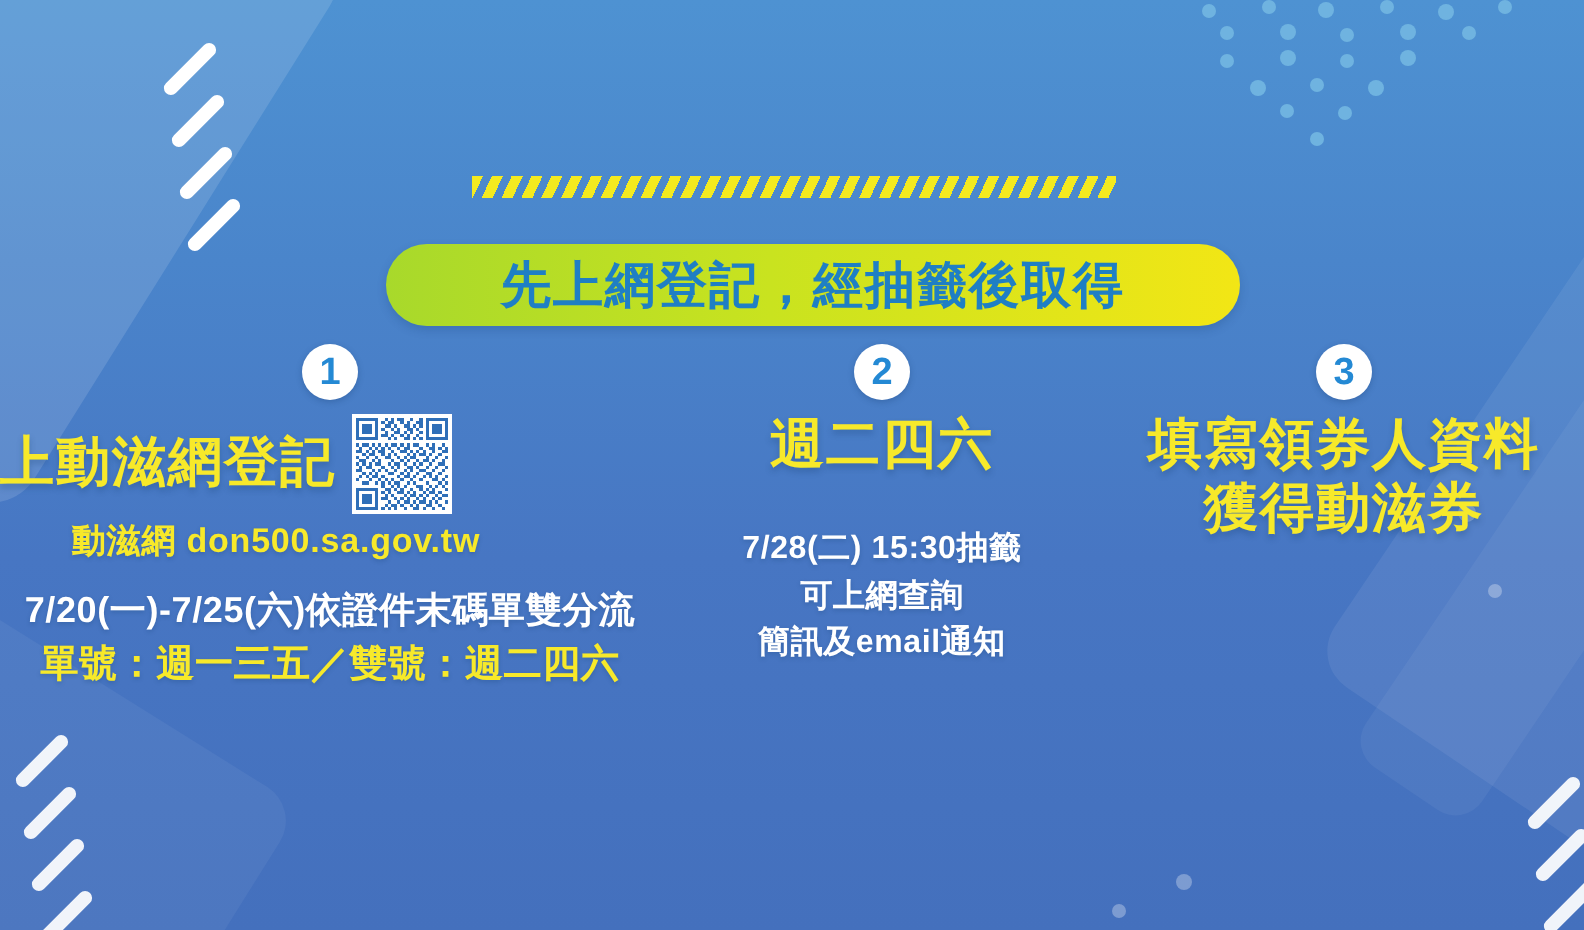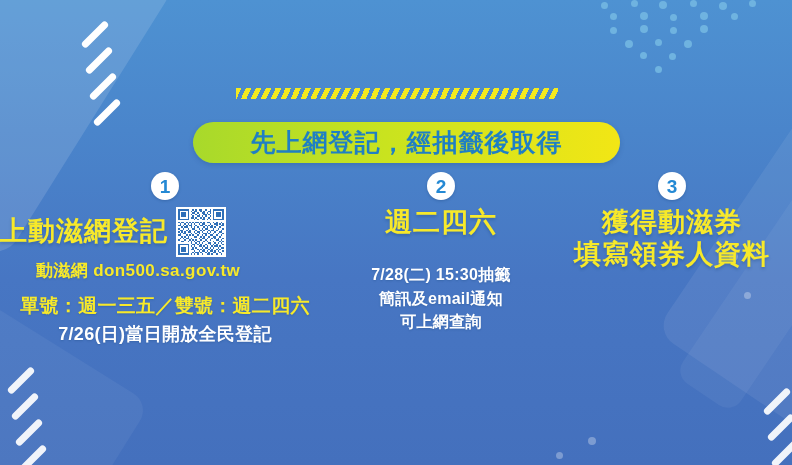--- a/index.html
+++ b/index.html
@@ -516,35 +516,35 @@
               <rect x="18" y="28" width="2" height="1"></rect>
                 <rect x="21" y="28" width="1" height="1"></rect>
               <rect x="24" y="28" width="1" height="1"></rect>
                 <rect x="27" y="28" width="1" height="1"></rect>
             </g>
           </svg>
         </div>
       </div>
       <div class="url-line">動滋網 don500.sa.gov.tw</div>
       <div class="body-lines">
+        <div class="bl">7/20(一)-7/25(六)依證件末碼單雙分流</div>
         <div class="bl yellow">單號：週一三五／雙號：週二四六</div>
-        <div class="bl">7/26(日)當日開放全民登記</div>
       </div>
     </div>
 
     <div class="col col-2">
       <div class="badge">2</div>
       <div class="heading">週二四六</div>
       <div class="body-lines">
         <div class="bl">7/28(二) 15:30抽籤</div>
+        <div class="bl">可上網查詢</div>
         <div class="bl">簡訊及email通知</div>
-        <div class="bl">可上網查詢</div>
       </div>
     </div>
 
     <div class="col col-3">
       <div class="badge">3</div>
+      <div class="heading">填寫領券人資料</div>
       <div class="heading">獲得動滋券</div>
-      <div class="heading">填寫領券人資料</div>
     </div>
 
   </div>
 </div>
 
 </body></html>

